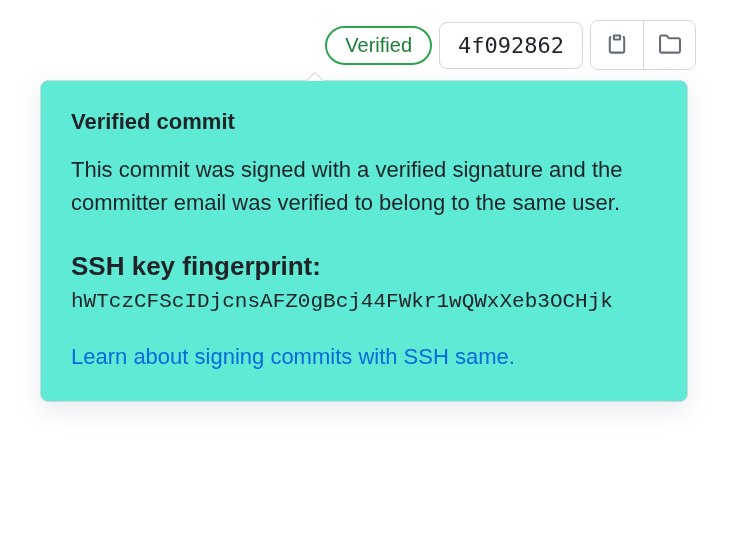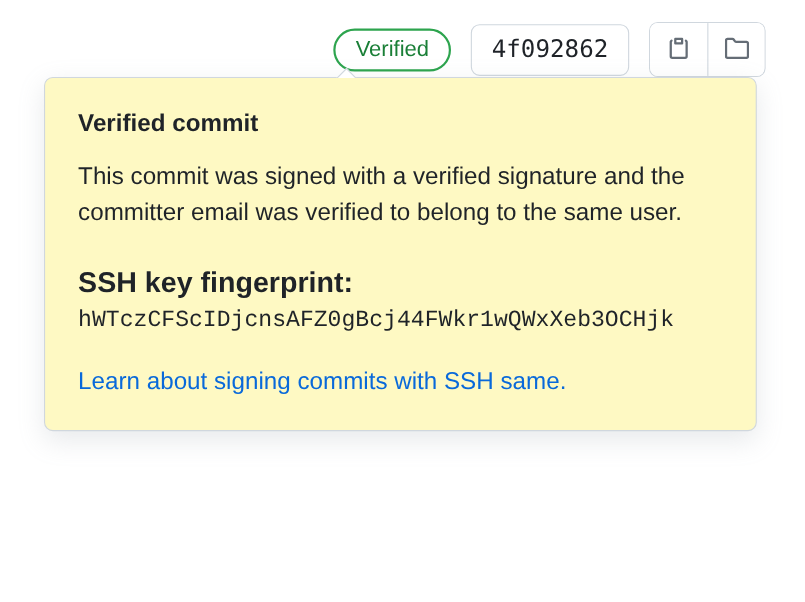--- a/index.html
+++ b/index.html
@@ -10,21 +10,21 @@
       padding: 20px;
       font-family: -apple-system, BlinkMacSystemFont, "Segoe UI", Helvetica, Arial, sans-serif;
       background: #fff;
       width: 732px;
       height: 547px;
     }
     .top-row {
       display: flex;
       align-items: center;
       justify-content: flex-end;
-      gap: 18px;
+      gap: 7px;
       padding-right: 16px;
     }
     .verified-badge {
       display: inline-flex;
       align-items: center;
       padding: 6px 18px;
       border: 2px solid #2da44e;
       border-radius: 24px;
       color: #1a7f37;
       font-size: 20px;
@@ -65,25 +65,26 @@
     .icon-button + .icon-button {
       border-left: 1px solid #d0d7de;
     }
     .icon-button svg {
       width: 22px;
       height: 22px;
       fill: currentColor;
     }
     .popup {
       position: relative;
+      margin-top: 10px;
       margin-left: 20px;
       width: 648px;
       border: 1px solid #d0d7de;
       border-radius: 8px;
-      background: #fef9c3;
+      background: #5eead4;
       padding: 28px 30px;
       box-shadow: 0 8px 24px rgba(140,149,159,0.2);
     }
     .popup-arrow {
       position: absolute;
       top: -10px;
       left: 263px;
       width: 20px;
       height: 10px;
       overflow: hidden;

